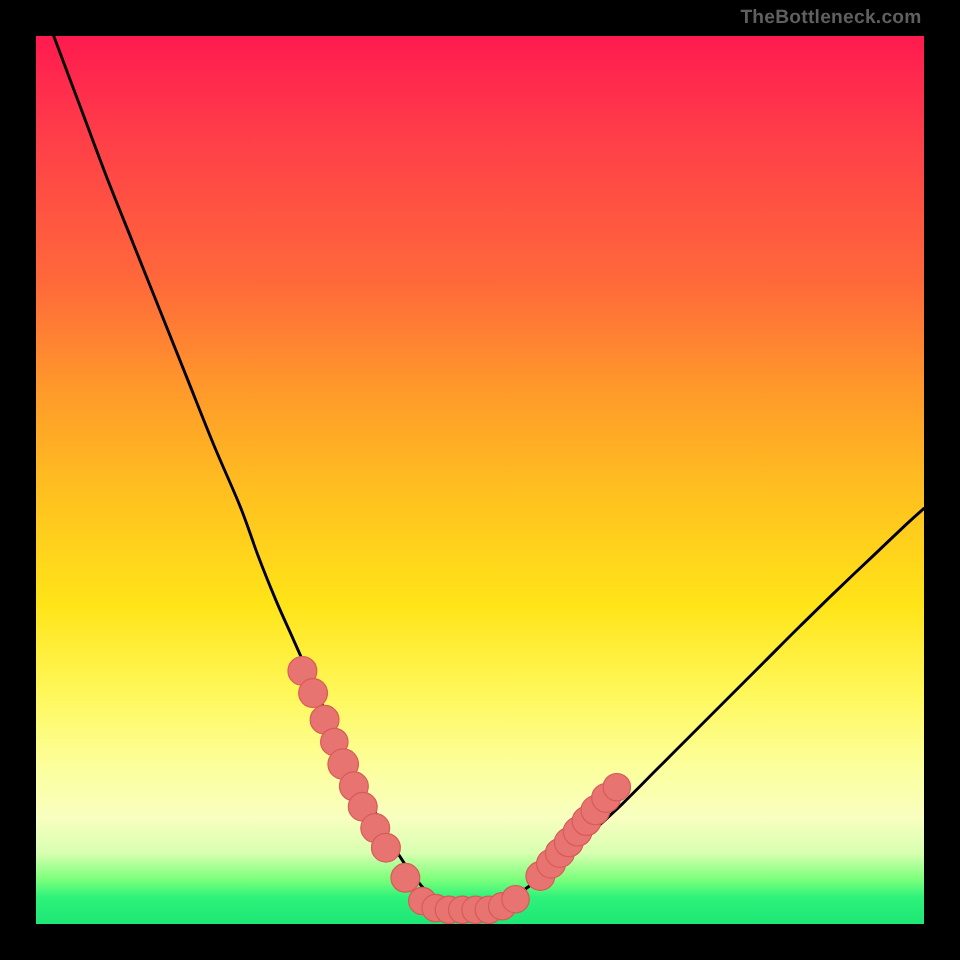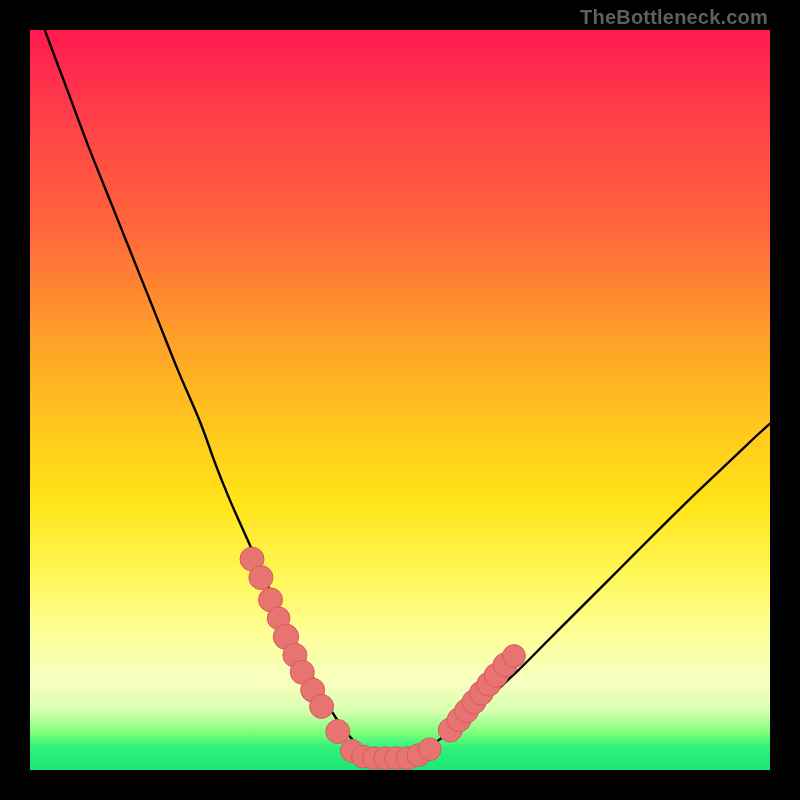--- a/index.html
+++ b/index.html
@@ -41,21 +41,21 @@
       #7bff7b 95%,
       #2ef27a 97%,
       #1de776 100%
     );
   }
   .attribution {
     position: absolute;
     top: 6px;
     right: 32px;
     color: #5f5f5f;
-    font-size: 20px;
+    font-size: 16px;
     font-weight: 600;
     letter-spacing: 0.2px;
   }
   svg.overlay {
     position: absolute;
     top: 30px;
     left: 30px;
     width: 740px;
     height: 740px;
     pointer-events: none;

